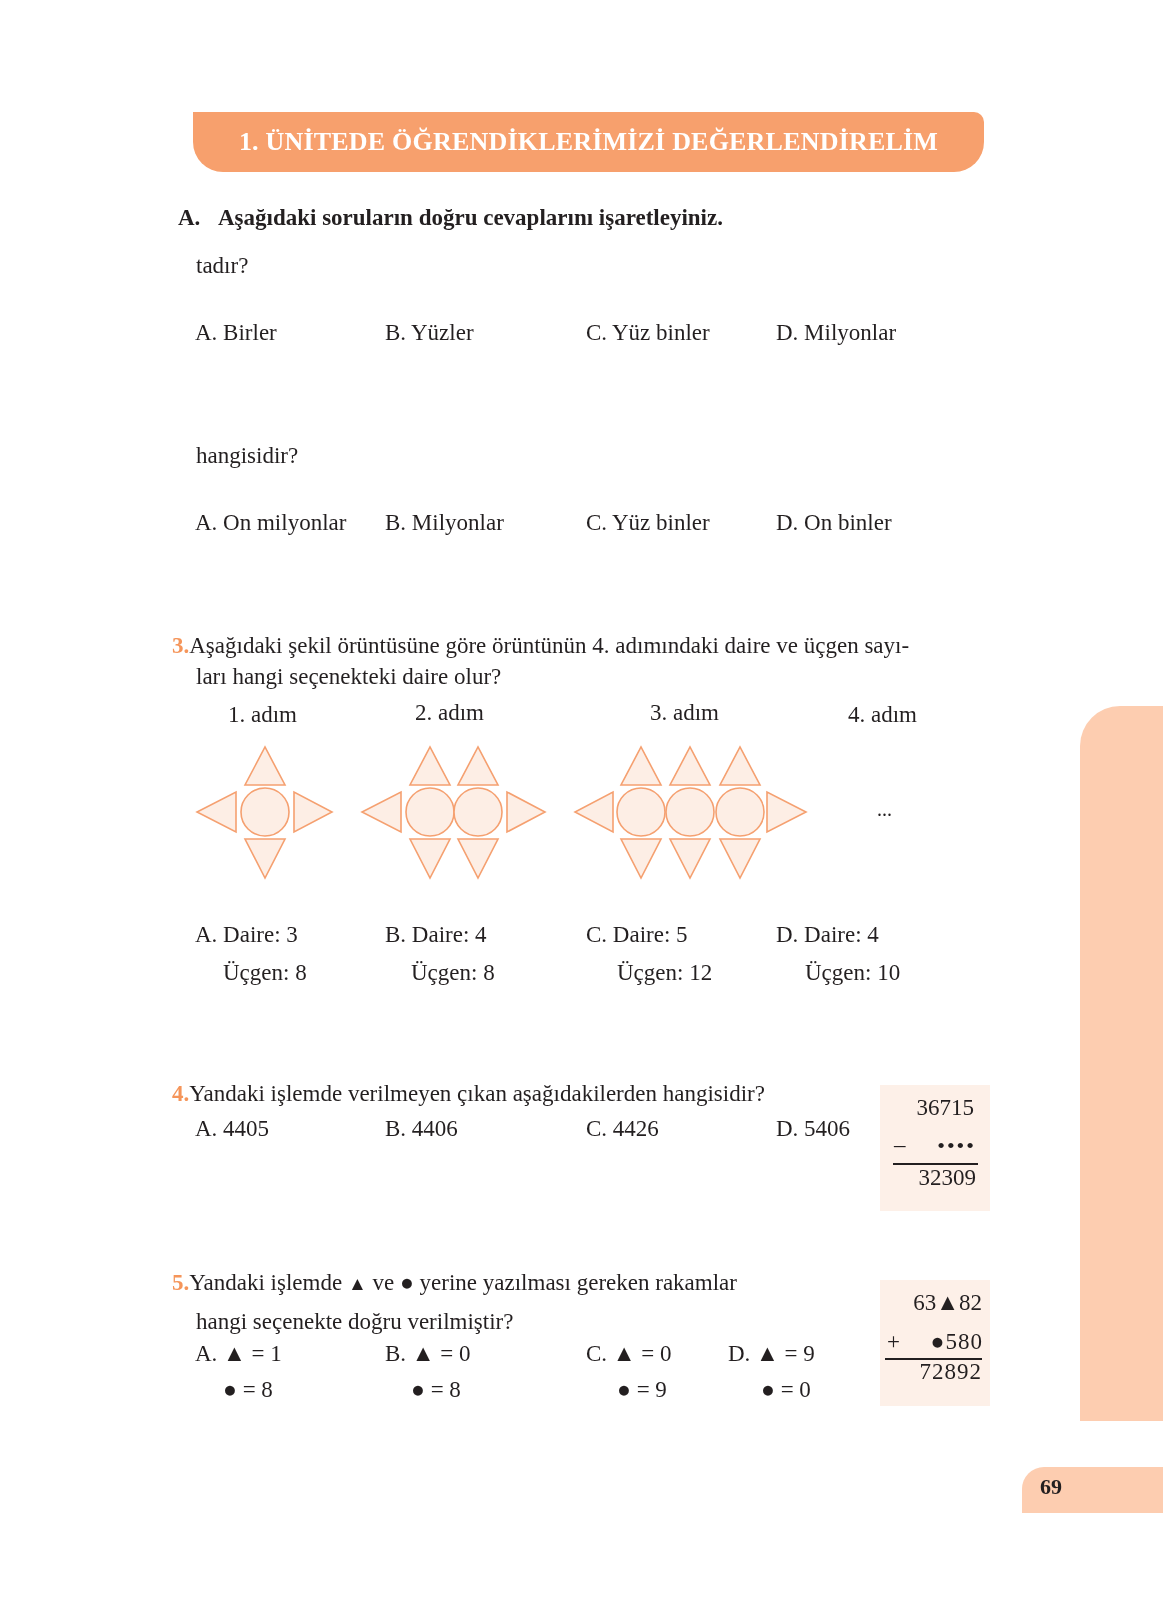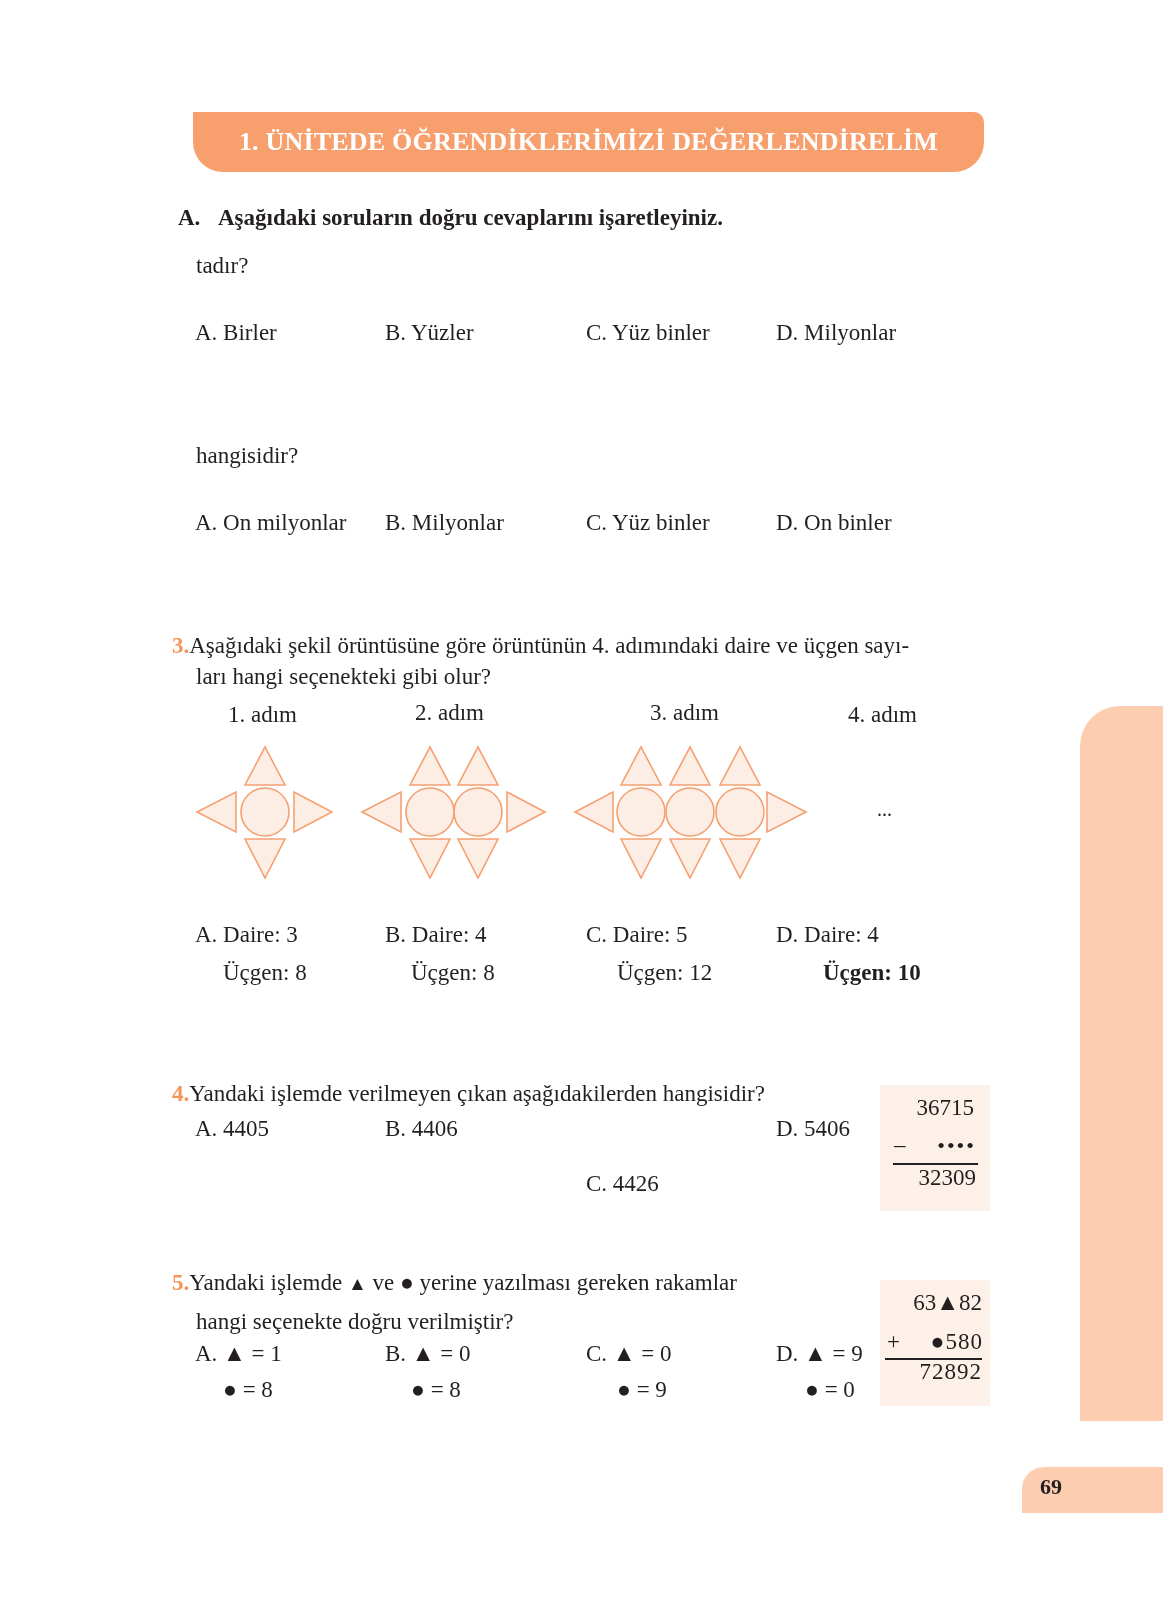--- a/index.html
+++ b/index.html
@@ -65,21 +65,21 @@
 <div class="abs qtext" style="left:172px; top:440px; width:820px;">
   <div class="indent">hangisidir?</div>
 </div>
 <div class="abs opt" style="left:195px; top:510px;">A. On milyonlar</div>
 <div class="abs opt" style="left:385px; top:510px;">B. Milyonlar</div>
 <div class="abs opt" style="left:586px; top:510px;">C.  Yüz binler</div>
 <div class="abs opt" style="left:776px; top:510px;">D. On binler</div>
 
 <div class="abs qtext" style="left:172px; top:630px; width:820px;">
   <div><span class="qnum">3.</span><span>Aşağıdaki şekil örüntüsüne göre örüntünün 4. adımındaki daire ve üçgen sayı-</span></div>
-  <div class="indent">ları hangi seçenekteki gibi olur?</div>
+  <div class="indent">ları hangi seçenekteki daire olur?</div>
 </div>
 
 <div class="abs step-label" style="left:228px; top:702px;">1. adım</div>
 <div class="abs step-label" style="left:415px; top:700px;">2. adım</div>
 <div class="abs step-label" style="left:650px; top:700px;">3. adım</div>
 <div class="abs step-label" style="left:848px; top:702px;">4. adım</div>
 
 <svg class="abs" style="left:0; top:0;" width="1163" height="1616">
 
   <g>
@@ -124,29 +124,29 @@
 <div class="abs opt" style="left:385px; top:922px;">
   <div>B. Daire: 4</div>
   <div style="margin-left:26px; margin-top:12px;">Üçgen: 8</div>
 </div>
 <div class="abs opt" style="left:586px; top:922px;">
   <div>C.  Daire: 5</div>
   <div style="margin-left:31px; margin-top:12px;">Üçgen: 12</div>
 </div>
 <div class="abs opt" style="left:776px; top:922px;">
   <div>D. Daire: 4</div>
-  <div style="margin-left:47px; margin-top:12px;font-weight:bold;">Üçgen: 10</div>
+  <div style="margin-left:29px; margin-top:12px;">Üçgen: 10</div>
 </div>
 
 <div class="abs qtext" style="left:172px; top:1078px;">
   <span class="qnum">4.</span><span>Yandaki işlemde verilmeyen çıkan aşağıdakilerden hangisidir?</span>
 </div>
 <div class="abs opt" style="left:195px; top:1116px;">A. 4405</div>
 <div class="abs opt" style="left:385px; top:1116px;">B. 4406</div>
-<div class="abs opt" style="left:586px; top:1171px;">C.  4426</div>
+<div class="abs opt" style="left:586px; top:1116px;">C.  4426</div>
 <div class="abs opt" style="left:776px; top:1116px;">D. 5406</div>
 
 <div class="abs opbox" style="left:880px; top:1085px; width:110px; height:126px;">
   <div class="abs" style="right:16px; top:10px;">36715</div>
   <div class="abs" style="left:14px; top:47px;">–</div>
   <div class="abs" style="right:14px; top:48px; letter-spacing:2px; font-size:22px;">••••</div>
   <div class="rule" style="left:13px; right:12px; top:78px;"></div>
   <div class="abs" style="right:14px; top:80px;">32309</div>
 </div>
 
@@ -160,21 +160,21 @@
   <div style="margin-left:28px; margin-top:10px;">● = 8</div>
 </div>
 <div class="abs opt" style="left:385px; top:1341px;">
   <div>B. ▲ = 0</div>
   <div style="margin-left:26px; margin-top:10px;">● = 8</div>
 </div>
 <div class="abs opt" style="left:586px; top:1341px;">
   <div>C.  ▲ = 0</div>
   <div style="margin-left:31px; margin-top:10px;">● = 9</div>
 </div>
-<div class="abs opt" style="left:776px; top:1341px;">
+<div class="abs opt" style="left:728px; top:1341px;text-align:center;">
   <div>D. ▲ = 9</div>
   <div style="margin-left:29px; margin-top:10px;">● = 0</div>
 </div>
 
 <div class="abs opbox" style="left:880px; top:1280px; width:110px; height:126px;">
   <div class="abs" style="right:8px; top:10px;">63▲82</div>
   <div class="abs" style="left:7px; top:49px;">+</div>
   <div class="abs" style="right:7px; top:49px; letter-spacing:1px;">●580</div>
   <div class="rule" style="left:5px; right:8px; top:78px;"></div>
   <div class="abs" style="right:8px; top:79px; letter-spacing:1px;">72892</div>

